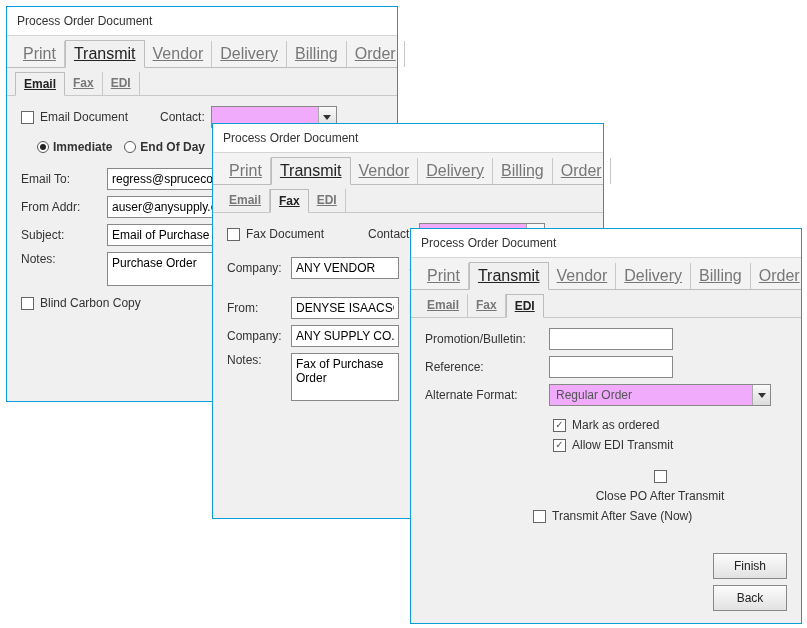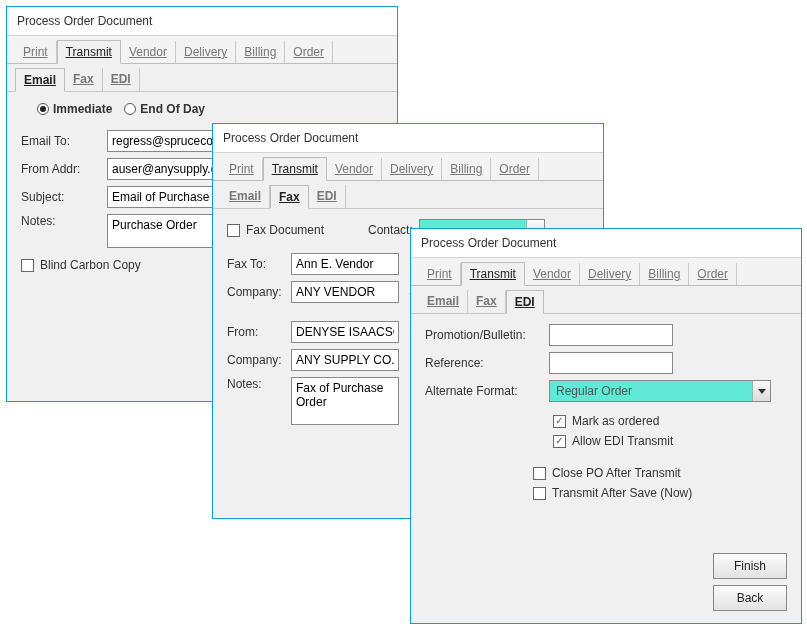--- a/index.html
+++ b/index.html
@@ -32,21 +32,21 @@
     background: #f3f3f3;
     border-bottom: 1px solid #bcbcbc;
     padding: 4px 8px 0 8px;
     display: flex;
     align-items: flex-end;
     gap: 0;
   }
   .tab {
     color: #777;
     text-decoration: underline;
-    font-size: 12px;
+    font-size: 16px;
     padding: 4px 8px 4px 8px;
     border-right: 1px solid #c8c8c8;
     cursor: pointer;
   }
   .tab.active {
     background: #f0f0f0;
     color: #222;
     border: 1px solid #bcbcbc;
     border-bottom: 1px solid #f0f0f0;
     margin-bottom: -1px;
@@ -118,21 +118,21 @@
     display: inline-flex;
     align-items: center;
     justify-content: center;
     background: #fff;
   }
   .radio .dot {
     width: 6px; height: 6px; background: #222; border-radius: 50%;
   }
   .combo {
     border: 1px solid #888;
-    background: #5eead4;
+    background: #f0abfc;
     display: inline-flex;
     align-items: stretch;
     height: 22px;
   }
   .combo .val { flex: 1; padding: 3px 6px; font-size: 12px; color:#555;}
   .combo .btn {
     width: 18px;
     border-left: 1px solid #aaa;
     background: linear-gradient(#fafafa,#dcdcdc);
     display: flex;
@@ -175,20 +175,31 @@
     <div class="tab">Delivery</div>
     <div class="tab">Billing</div>
     <div class="tab">Order</div>
   </div>
   <div class="subtabrow">
     <div class="subtab active">Email</div>
     <div class="subtab">Fax</div>
     <div class="subtab">EDI</div>
   </div>
   <div class="body">
+    <div class="row" style="margin-bottom:12px;">
+      <span class="checkbox"></span>
+      <span class="lbl">Email Document</span>
+      <span class="lbl" style="margin-left:26px;">Contact:</span>
+      <div class="combo" style="width:126px;">
+        <div class="val"></div>
+        <div class="btn">
+            <div class="caret"></div>
+          </div>
+      </div>
+    </div>
     <div class="row" style="margin-left:16px; margin-bottom:14px; gap:12px;font-weight:bold;">
       <span style="display:inline-flex; align-items:center; gap:4px;">
         <span class="radio">
             <span class="dot"></span>
           </span>
         <span class="lbl">Immediate</span>
       </span>
       <span style="display:inline-flex; align-items:center; gap:4px;">
         <span class="radio"></span>
         <span class="lbl">End Of Day</span>
@@ -237,25 +248,20 @@
       <span class="checkbox"></span>
       <span class="lbl">Fax Document</span>
       <span class="lbl" style="margin-left:38px;">Contact:</span>
       <div class="combo" style="width:126px;">
         <div class="val"></div>
         <div class="btn">
             <div class="caret"></div>
           </div>
       </div>
     </div>
-    <div class="row">
-      <span class="lbl" style="width:58px;">Fax To:</span>
-      <input type="text" style="width: 108px;" value="Ann E. Vendor">
-      <span class="lbl" style="margin-left:4px;">Fax #</span>
-    </div>
     <div class="row" style="margin-bottom:18px;">
       <span class="lbl" style="width:58px;">Company:</span>
       <input type="text" style="width: 108px;" value="ANY VENDOR">
       <span class="lbl" style="margin-left:4px;">Send</span>
     </div>
     <div class="row">
       <span class="lbl" style="width:58px;">From:</span>
       <input type="text" style="width: 108px;" value="DENYSE ISAACSON">
       <span class="lbl" style="margin-left:4px;">Fax #</span>
     </div>
@@ -305,21 +311,21 @@
       </div>
     </div>
     <div class="row" style="margin-left:128px;">
       <span class="checkbox">✓</span>
       <span class="lbl">Mark as ordered</span>
     </div>
     <div class="row" style="margin-left:128px; margin-bottom:18px;">
       <span class="checkbox">✓</span>
       <span class="lbl">Allow EDI Transmit</span>
     </div>
-    <div class="row" style="margin-left:108px;">
+    <div class="row" style="margin-left:108px;flex-direction:column;">
       <span class="checkbox"></span>
       <span class="lbl">Close PO After Transmit</span>
     </div>
     <div class="row" style="margin-left:108px;">
       <span class="checkbox"></span>
       <span class="lbl">Transmit After Save (Now)</span>
     </div>
     <div class="btncol">
       <div class="button">Finish</div>
       <div class="button">Back</div>

